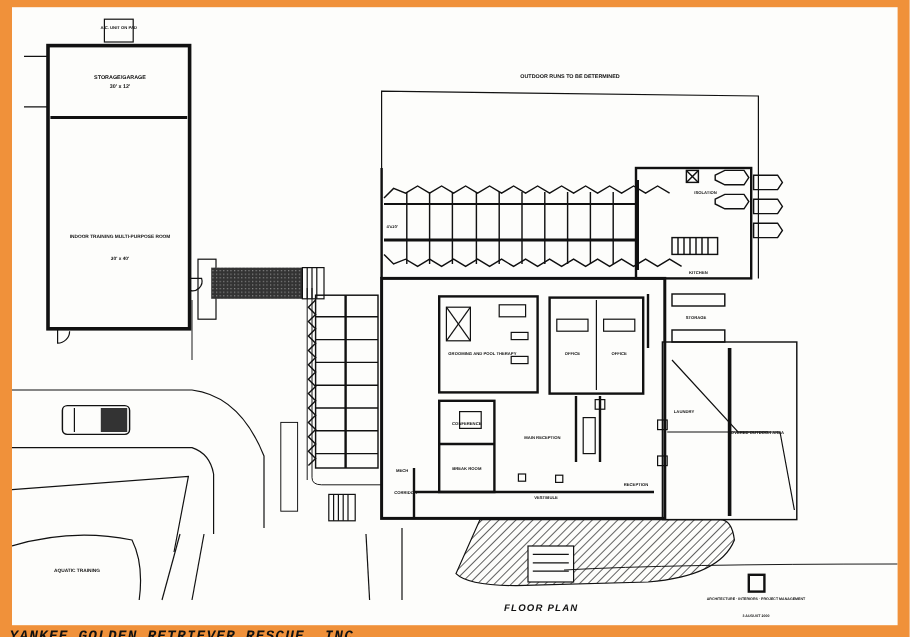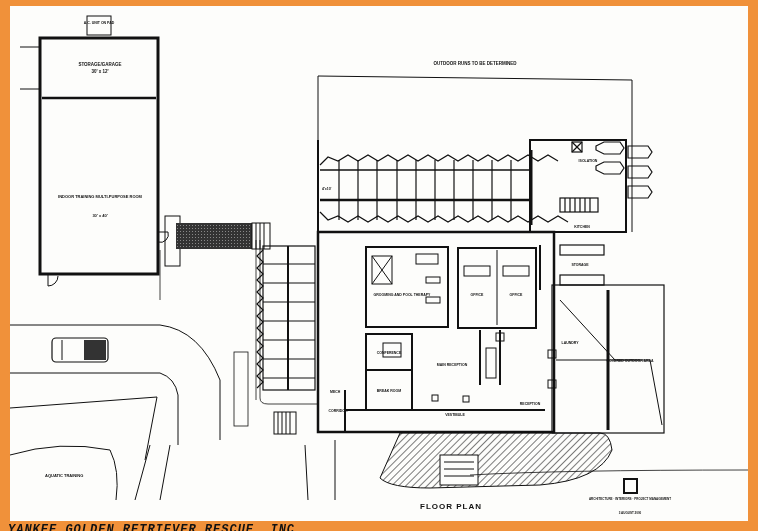--- a/index.html
+++ b/index.html
@@ -1,21 +1,21 @@
 <!DOCTYPE html>
 <html><head>
 <meta charset="utf-8">
 <style>
   html,body{margin:0;padding:0;}
   body{width:758px;height:531px;background:#F0913A;position:relative;overflow:hidden;font-family:"Liberation Sans",sans-serif;}
   .sheet{position:absolute;left:10px;top:6px;width:738px;height:515px;background:#fdfdfb;}
   svg{position:absolute;left:0;top:0;}
   .lbl{font-family:"Liberation Sans",sans-serif;font-weight:bold;fill:#111;}
   .title{position:absolute;left:8px;top:495px;font-family:"Liberation Mono",monospace;font-style:italic;font-weight:bold;font-size:12px;letter-spacing:1px;color:#111;margin-top:28px;}
-  .fp{position:absolute;left:420px;top:502px;font-family:"Liberation Sans",sans-serif;font-weight:bold;font-size:8px;letter-spacing:1px;color:#111;}
+  .fp{position:absolute;left:420px;top:502px;font-family:"Liberation Sans",sans-serif;font-style:italic;font-weight:bold;font-size:8px;letter-spacing:1px;color:#111;}
 </style>
 </head>
 <body>
 
 <div class="sheet">
 <svg width="738" height="515" viewBox="10 6 738 515">
   <defs>
     <pattern id="hatch" width="5" height="5" patternUnits="userSpaceOnUse" patternTransform="rotate(45)">
       <line x1="0" y1="0" x2="0" y2="5" stroke="#222" stroke-width="1.2"></line>
     </pattern>

